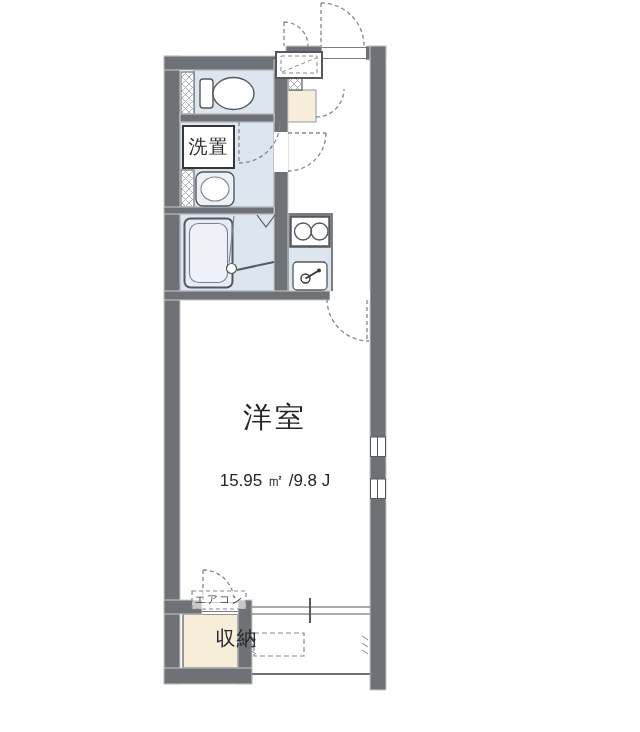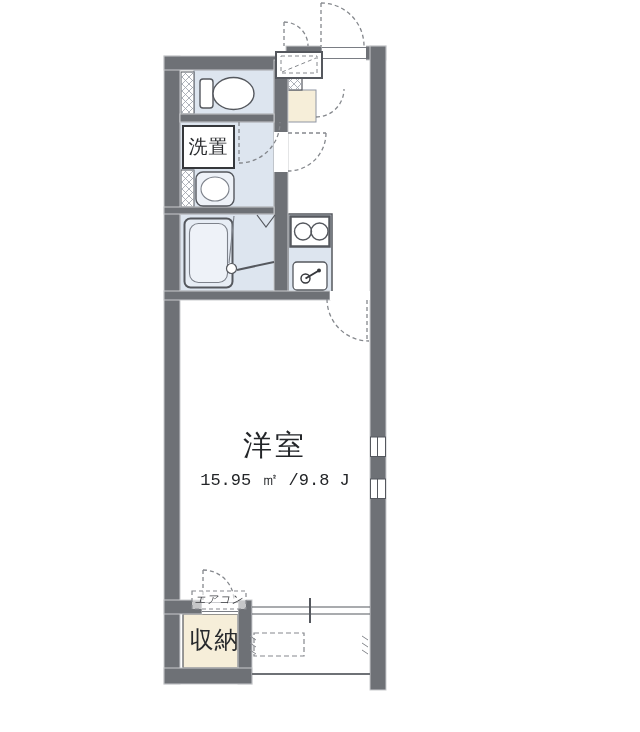--- a/index.html
+++ b/index.html
@@ -3,24 +3,24 @@
 <meta charset="utf-8">
 <style>
   html,body{margin:0;padding:0;background:#ffffff;}
   .stage{
     position:relative;width:576px;height:732px;background:#ffffff;overflow:hidden;
     font-family:"Liberation Sans","DejaVu Sans",sans-serif;
   }
   .stage svg{position:absolute;left:0;top:0;}
   .lbl{position:absolute;color:#27292c;text-align:center;line-height:1;white-space:nowrap;}
   .lbl-laundry{left:183px;top:137px;width:51px;font-size:19px;letter-spacing:1px;}
-  .lbl-room{left:180px;top:403px;width:190px;font-size:29px;letter-spacing:3px;color:#232528;margin-top:28px;}
-  .lbl-area{left:160px;top:472px;width:230px;font-size:17px;color:#232528;font-family:Liberation Mono, monospace;}
-  .lbl-aircon{left:192px;top:594px;width:54px;font-size:11px;letter-spacing:1px;color:#3c3e42;font-style:italic;}
-  .lbl-storage{left:174px;top:628px;width:55px;font-size:24px;letter-spacing:1px;padding-left:13px;}
+  .lbl-room{left:180px;top:403px;width:190px;font-size:29px;letter-spacing:3px;color:#232528;}
+  .lbl-area{left:160px;top:472px;width:230px;font-size:17px;color:#232528;}
+  .lbl-aircon{left:192px;top:594px;width:54px;font-size:11px;letter-spacing:1px;color:#3c3e42;}
+  .lbl-storage{left:196px;top:628px;width:55px;font-size:20px;letter-spacing:1px;padding-left:13px;}
   .lbl-note{left:128px;top:699px;width:300px;font-size:20px;color:#2f3235;letter-spacing:1px;}
 </style>
 </head>
 <body>
 
 <div class="stage">
 
 <svg width="640" height="732" viewBox="0 0 640 732">
   <defs>
     <pattern id="hatch" width="7" height="7" patternUnits="userSpaceOnUse">

